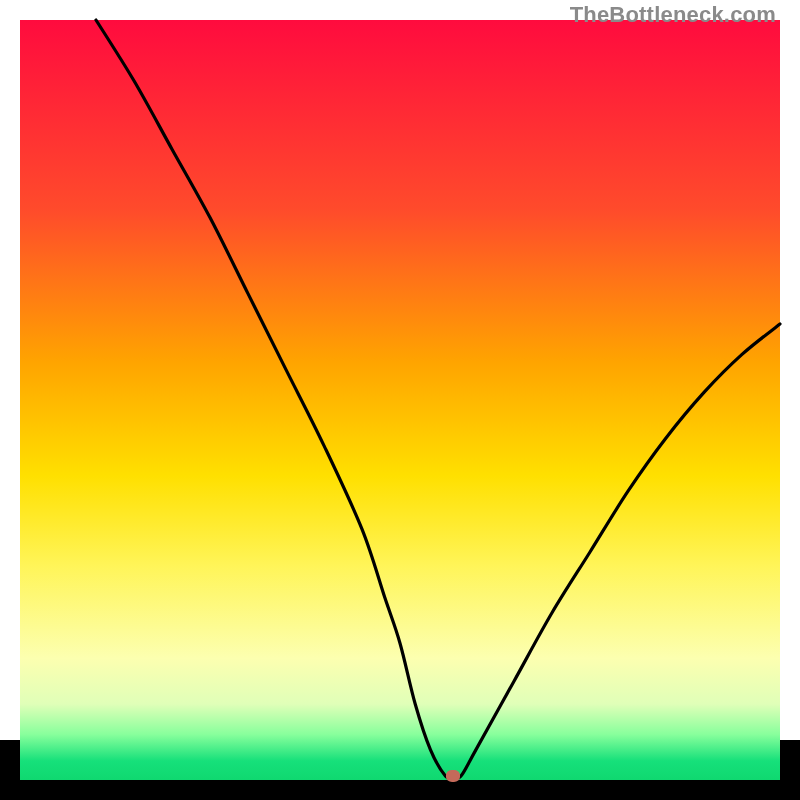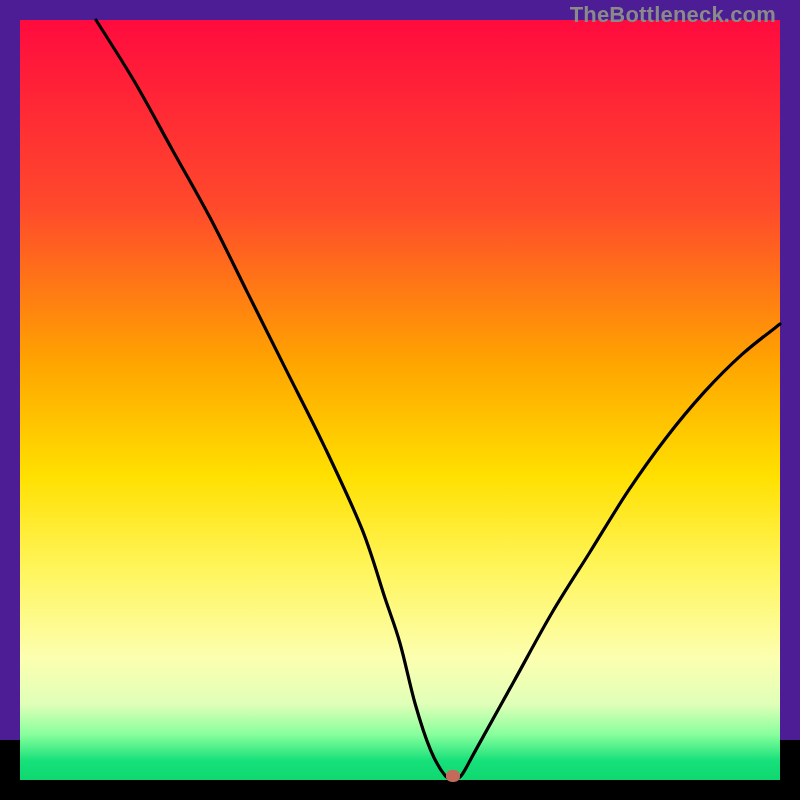--- a/index.html
+++ b/index.html
@@ -1,21 +1,21 @@
 <!DOCTYPE html>
 <html><head>
 <meta charset="utf-8">
 <style>
   * { margin: 0; padding: 0; box-sizing: border-box; }
   html, body { width: 800px; height: 800px; overflow: hidden; background: #000; }
   .frame {
     position: relative;
     width: 800px;
     height: 740px;
-    background: #4c1d95;
+    background: #ffffff;
   }
   .plot-area {
     position: absolute;
     left: 20px;
     top: 20px;
     width: 760px;
     height: 760px;
     background: linear-gradient(to bottom,
       #ff0b3e 0%,
       #ff4b2b 25%,

